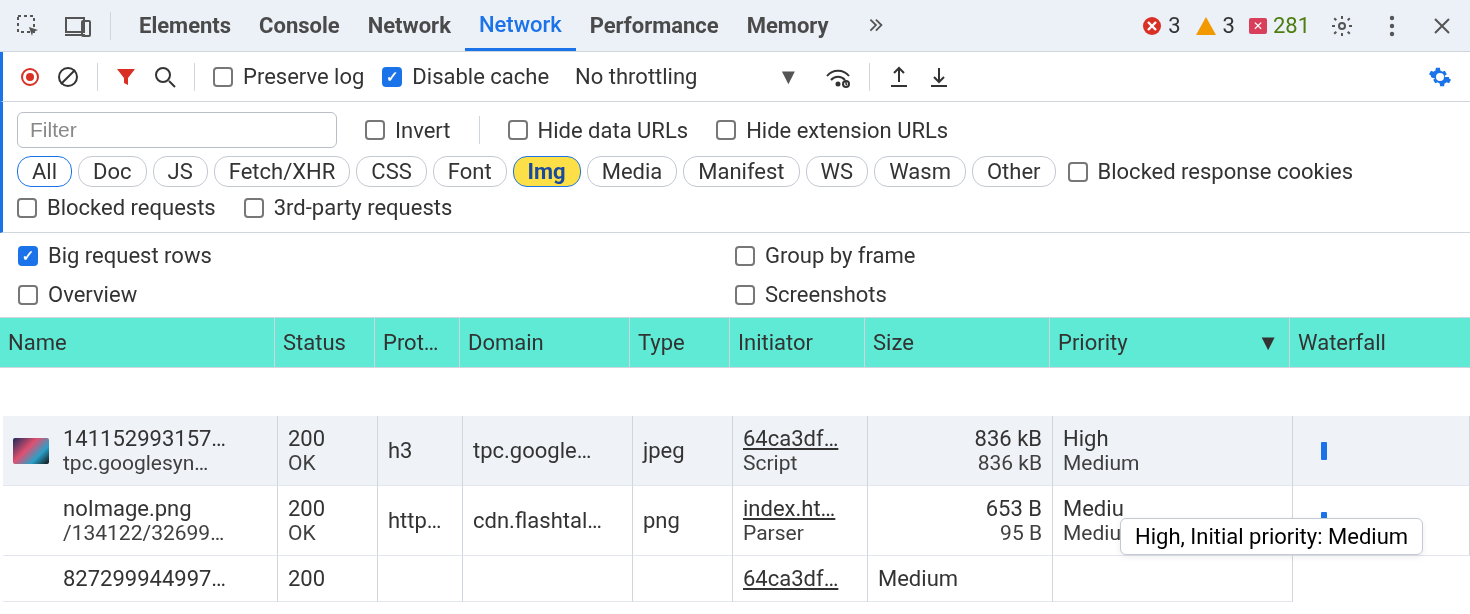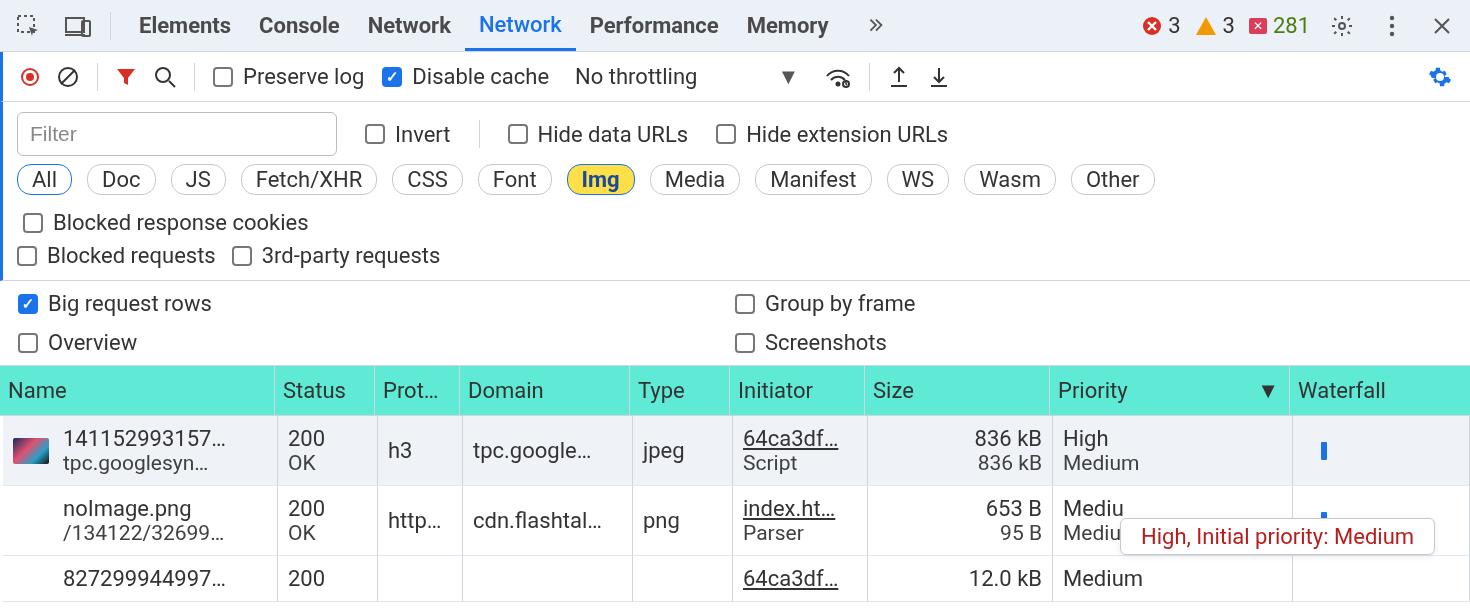--- a/index.html
+++ b/index.html
@@ -82,31 +82,31 @@
 .toolbar .spacer { flex: 1; }
 .gear-blue { color: #1a73e8; cursor: pointer; }
 
 
 .filters {
   border-bottom: 1px solid #d0d6de;
   padding: 10px 14px 4px 14px;
   border-left: 3px solid #1a73e8;
 }
 .filter-input {
-  width: 320px; height: 44px; padding: 0 12px; font-size: 21px;
+  width: 320px; height: 36px; padding: 0 12px; font-size: 21px;
   border: 1px solid #b9bdc5; border-radius: 6px; color: #7f1d1d;
 }
 .filter-input::placeholder { color: #888; }
 .filters-row { display: flex; align-items: center; gap: 28px; flex-wrap: wrap; margin-bottom: 8px; }
 .pill {
   border: 1px solid #c4c9d2; border-radius: 14px; padding: 2px 14px; cursor: pointer; color: #333; background: #fff;
 }
 .pill.selected { border-color: #1a73e8; }
 .pill.active { background: #fde047; border-color: #1a73e8; color: #1a4a9d; font-weight: bold; }
-.pill-row { display: flex; gap: 15px; align-items: center; flex-wrap: wrap; margin-top: 6px; margin-bottom: 8px; }
+.pill-row { display: flex; gap: 6px; align-items: center; flex-wrap: wrap; margin-top: 6px; margin-bottom: 8px; }
 
 
 .options {
   border-bottom: 1px solid #d0d6de;
   padding: 10px 18px;
   display: flex;
   flex-wrap: wrap;
 }
 .options .col { width: 50%; display: flex; flex-direction: column; gap: 14px; }
 
@@ -121,40 +121,40 @@
   padding: 12px 8px; border-right: 1px solid #d0d6de; font-weight: 400; color: #333; position: relative;
 }
 .table-header .cell:last-child { border-right: none; }
 .table-header .sort-chev { position: absolute; right: 10px; top: 50%; transform: translateY(-50%); }
 
 .table-row .cell {
   padding: 10px 10px; border-right: 1px solid #d0d6de; border-bottom: 1px solid #e3e7ed;
   display: flex; flex-direction: column; justify-content: center;
 }
 .table-body { border-left: 3px solid transparent; }
-.table-row.selected { background: #eff2f6; }
+.table-row.selected { background: #eff2f6; margin-top: 48px; }
 .lines2 .main { color: #333; overflow: hidden; text-overflow: ellipsis; white-space: nowrap; }
 .lines2 .sub { color: #404040; overflow: hidden; text-overflow: ellipsis; white-space: nowrap; font-size: 21px; }
 .link { text-decoration: underline; color: #333; }
 .cell.size { align-items: flex-end; }
 .name-inner { display: flex; align-items: center; gap: 14px; min-width: 0; }
 .thumb {
   width: 36px; height: 26px; border-radius: 2px; flex: 0 0 auto;
   background: linear-gradient(135deg, #1a2a5a 0%, #e05070 40%, #2aa0c8 70%, #111 100%);
 }
 .name-text { min-width: 0; flex: 1; }
 
 
 .wmark { width: 6px; height: 18px; background: #1a73e8; border-radius: 1px; margin-left: 18px; }
 
 
 .tooltip {
   position: absolute;
   background: #fff; border: 1px solid #c4c9d2; border-radius: 6px;
-  padding: 5px 20px; font-size: 22px; color: #b91c1c;
+  padding: 5px 14px; font-size: 22px; color: #000000;
   box-shadow: 0 2px 6px rgba(0,0,0,0.08);
 }
 </style>
 </head>
 <body>
 
 <div class="tabbar">
   <span class="icon-btn">
     <svg width="24" height="24" viewBox="0 0 24 24" fill="none" stroke="currentColor" stroke-width="2" stroke-dasharray="3,3">
         <rect x="2" y="2" width="16" height="16"></rect>
@@ -327,21 +327,21 @@
       <span class="pill">Manifest</span>
       <span class="pill">WS</span>
       <span class="pill">Wasm</span>
       <span class="pill">Other</span>
       <label class="cbwrap" style="margin-left: 6px;">
         <span class="cb"></span>
         <span>Blocked response cookies</span>
       </label>
     </div>
 
-  <div class="filters-row" style="gap:16px;">
+  <div class="filters-row" style="gap:28px;">
     <label class="cbwrap">
       <span class="cb"></span>
       <span>Blocked requests</span>
     </label>
     <label class="cbwrap">
       <span class="cb"></span>
       <span>3rd-party requests</span>
     </label>
   </div>
 </div>
@@ -483,24 +483,20 @@
       <div class="cell">
         <div class="main"></div>
       </div>
       <div class="cell">
         <div class="main"></div>
       </div>
       <div class="cell lines2">
         <div class="main link">64ca3df…</div>
         <div class="sub"></div>
       </div>
-      <div class="cell lines2 size">
-        <div class="main">12.0 kB</div>
-        <div class="sub"></div>
-      </div>
       <div class="cell lines2">
         <div class="main">Medium</div>
         <div class="sub"></div>
       </div>
       <div class="cell"></div>
     </div>
   </div>
 
 <div class="tooltip" id="tip" style="top: 518px; left: 1120px;">
   <span>High, Initial priority: Medium</span>

